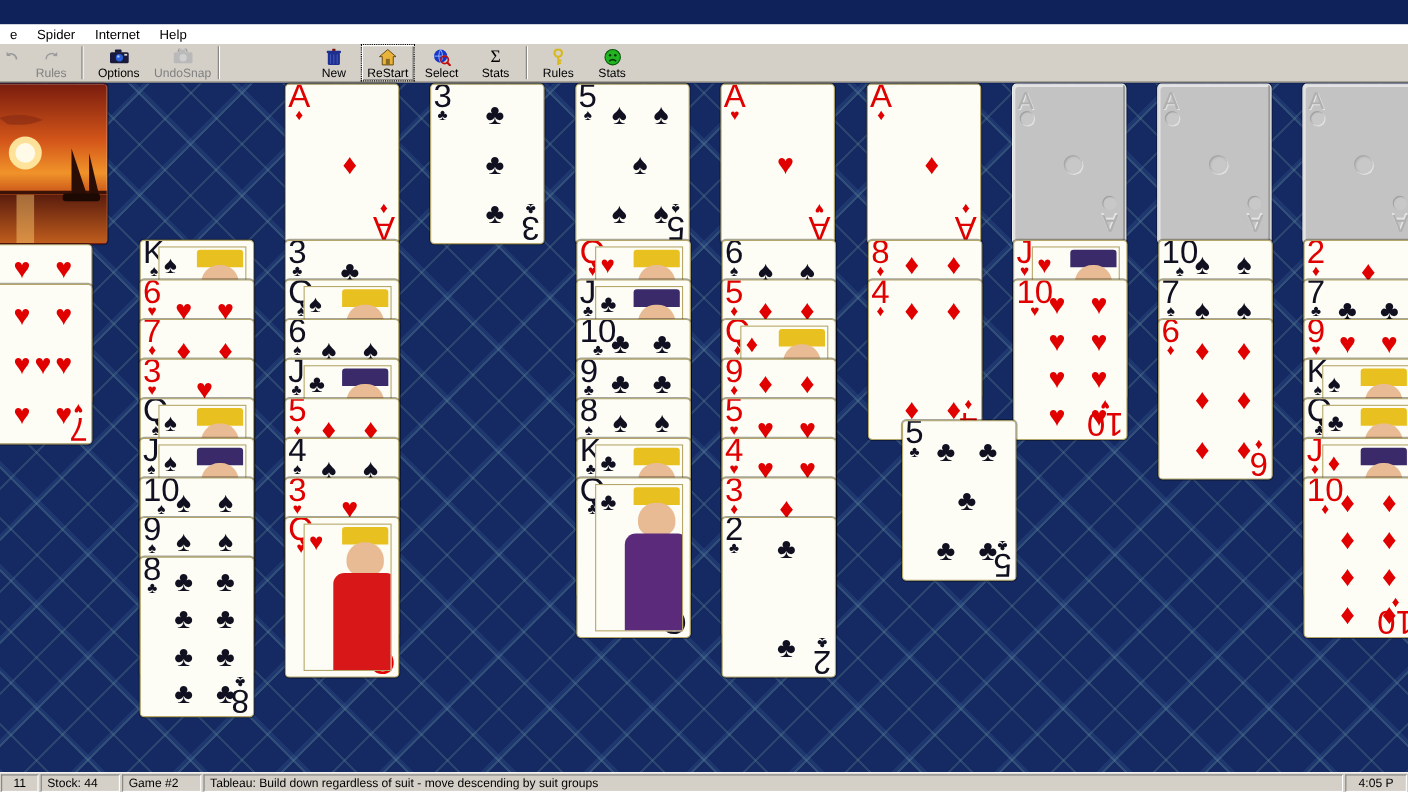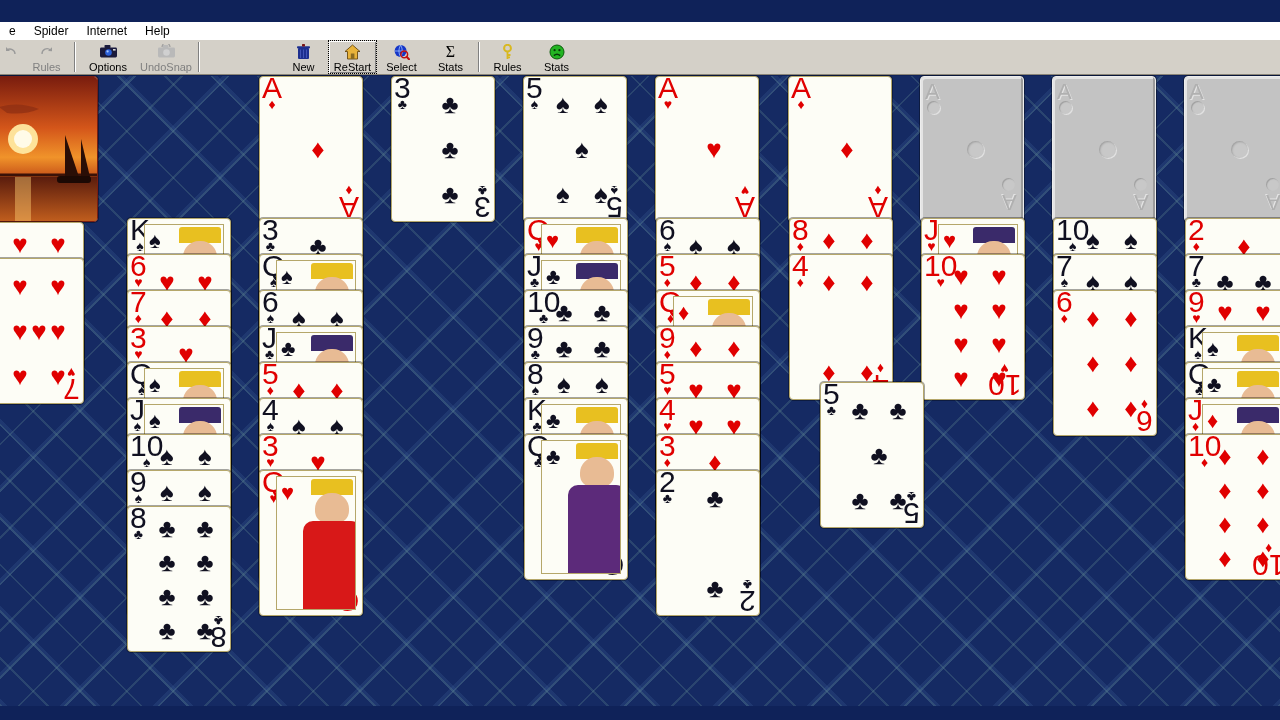--- a/index.html
+++ b/index.html
@@ -1312,14 +1312,21 @@
       </div>
 
     <div class="cursor" id="cursor" style="left: 834px; top: 346px;">
       <div class="cursor-glow"></div>
       <svg width="16" height="22" viewBox="0 0 16 22" style="position:absolute;left:10px;top:6px;">
         <path d="M1 1 L1 16 L5 12.4 L7.6 18.4 L10.2 17.2 L7.6 11.4 L12.6 11.2 Z" fill="#ffffff" stroke="#000000" stroke-width="1"></path>
       </svg>
     </div>
   </div>
 
+  <div class="statusbar">
+    <div class="sb-cell" style="min-width:34px;justify-content:center">11</div>
+    <div class="sb-cell" style="min-width:72px">Stock: 44</div>
+    <div class="sb-cell" style="min-width:72px">Game #2</div>
+    <div class="sb-cell sb-grow">Tableau: Build down regardless of suit - move descending by suit groups</div>
+    <div class="sb-cell" style="min-width:56px;justify-content:center">4:05 P</div>
+  </div>
 
 </div>
 
 </body></html>

